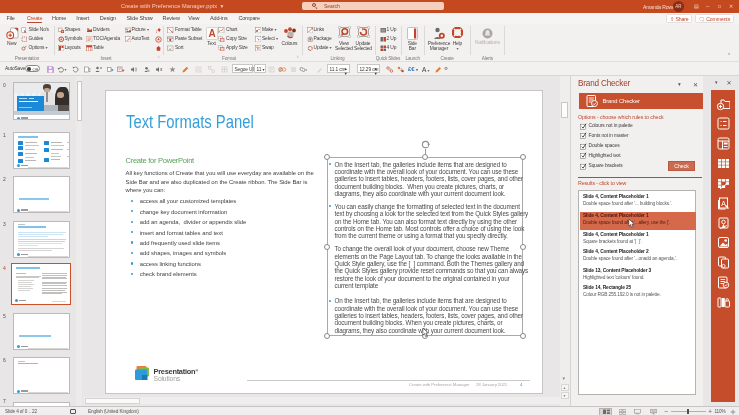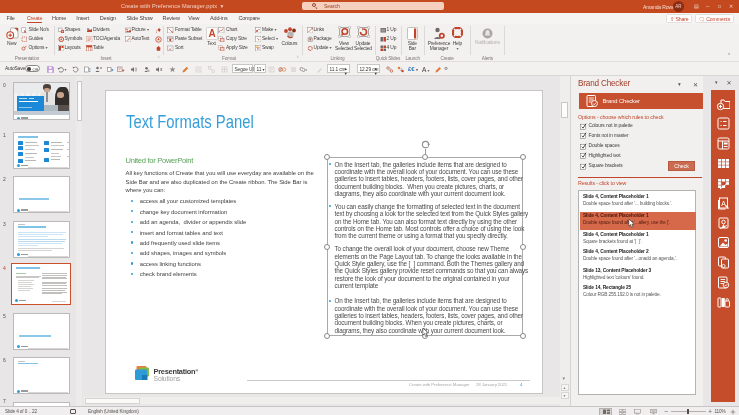--- a/index.html
+++ b/index.html
@@ -591,21 +591,21 @@
   <div class="tnum" style="top:322px;">7</div>
   <div class="thumb" style="top:325.5px; height:5px;"></div>
   <div id="tscroll">
       <div class="sthumb"></div>
     </div>
 </div>
 
 <div id="slide" class="abs"></div>
 <div id="slide-content" class="abs" style="left:105px; top:90px; width:438px; height:304px;">
   <div class="abs" style="left:20.5px; top:21.8px; font-size:18.2px; color:#339FDA; letter-spacing:0px; transform:scaleX(0.815); transform-origin:0 0; white-space:nowrap;">Text Formats Panel</div>
-  <div class="abs" style="left:20.5px; top:66px; font-size:7.6px; color:#58A257; letter-spacing:-0.3px;">United for PowerPoint</div>
+  <div class="abs" style="left:20.5px; top:66px; font-size:7.6px; color:#58A257; letter-spacing:-0.3px;">Create for PowerPoint</div>
   <div class="abs" style="left:20.5px; top:79.3px; font-size:5.9px; line-height:8.25px; color:#3F3F3F; letter-spacing:-0.03px; white-space:nowrap;">All key functions of Create that you will use everyday are available on the<br>Side Bar and are also duplicated on the Create ribbon. The Side Bar is<br>where you can:</div>
   <div class="abs" style="left:26px; top:106.3px; font-size:5.9px; line-height:10.43px; color:#3F3F3F; letter-spacing:-0.03px; white-space:nowrap;">
     <div><span class="bdot"></span>access all your customized templates</div>
     <div><span class="bdot"></span>change key document information</div>
     <div><span class="bdot"></span>add an agenda,&nbsp; divider or appendix slide</div>
     <div><span class="bdot"></span>insert and format tables and text</div>
     <div><span class="bdot"></span>add frequently used slide items</div>
     <div><span class="bdot"></span>add shapes, images and symbols</div>
     <div><span class="bdot"></span>access linking functions</div>
     <div><span class="bdot"></span>check brand elements</div>

